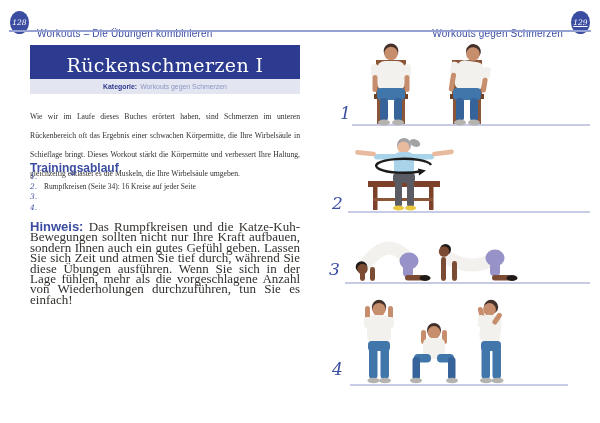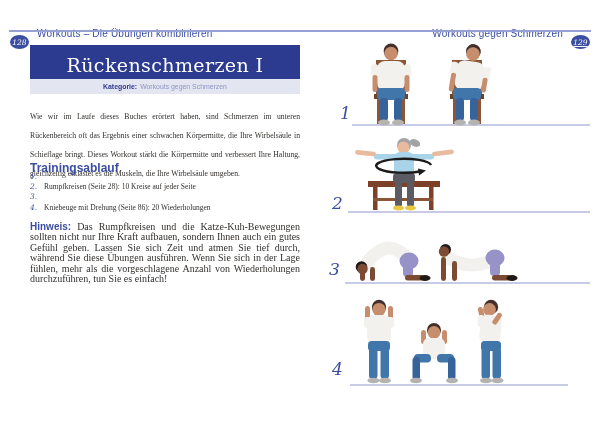--- a/index.html
+++ b/index.html
@@ -3,24 +3,24 @@
 <meta charset="utf-8">
 <style>
   html,body { margin:0; padding:0; }
   body {
     width:600px; height:423px; background:#ffffff; position:relative;
     overflow:hidden; font-family:"Liberation Sans", sans-serif;
     -webkit-font-smoothing:antialiased;
   }
   
   .hdr-badge {
-    position:absolute; width:19px; height:14px; border-radius:50%;
+    position:absolute; width:19px; height:23px; border-radius:50%;
     background:#3b4da1; color:#fff; font-family:"DejaVu Serif", serif;
     font-style:italic; font-size:7.5px; display:flex; align-items:center;
-    justify-content:center; top:11px;margin-top:24px;
+    justify-content:center; top:11px;
   }
   .hdr-badge.left { left:10px; }
   .hdr-badge.right { right:10px;text-decoration:underline; }
   .hdr-title {
     position:absolute; top:28px; font-size:10px; color:#3b4da1;
     letter-spacing:.2px; white-space:nowrap;
   }
   .hdr-title.left { left:37px; }
   .hdr-title.right { right:37px; }
   .hdr-rule { position:absolute; top:30px; left:9px; right:9px; height:2px;
@@ -56,21 +56,21 @@
   .training-item {
     display:flex; gap:5px; font-family:"Liberation Serif", serif;
     font-size:7.5px; line-height:10.2px; color:#33302d;
   }
   .training-num {
     color:#3b4da1; font-style:italic; font-family:"DejaVu Serif", serif;
     width:9px; flex:0 0 auto;
   }
   .note {
     position:absolute; left:30px; top:222px; width:270px;
-    font-family:"Liberation Serif", serif; font-size:10px; line-height:10.4px;
+    font-family:"Liberation Serif", serif; font-size:13px; line-height:10.4px;
     color:#33302d; text-align:justify;
   }
   .note-label { color:#3b4da1; font-weight:bold; font-family:"Liberation Sans", sans-serif; }
 
   
   .ex-number {
     position:absolute; color:#3b4da1; font-family:"DejaVu Serif", serif;
     font-style:italic; font-size:17px; line-height:1;
   }
   #num1 { left:340px; top:105px; }
@@ -111,28 +111,27 @@
 <div class="intro">Wie wir im Laufe dieses Buches erörtert haben, sind Schmerzen im unteren Rückenbereich oft das Ergebnis einer schwachen Körpermitte, die Ihre Wirbelsäule in Schieflage bringt. Dieses Workout stärkt die Körpermitte und verbessert Ihre Haltung, gleichzeitig entlastet es die Muskeln, die Ihre Wirbelsäule umgeben.</div>
 
 <div class="training-heading">Trainingsablauf</div>
 
 <div class="training-list">
   <div class="training-item">
     <span class="training-num">1.</span>
   </div>
   <div class="training-item">
     <span class="training-num">2.</span>
-    <span>Rumpfkreisen (Seite 28): 10 Kreise auf jeder Seite</span>
+    <span>Rumpfkreisen (Seite 34): 16 Kreise auf jeder Seite</span>
   </div>
   <div class="training-item">
     <span class="training-num">3.</span>
   </div>
   <div class="training-item">
     <span class="training-num">4.</span>
-    <span>Kniebeuge mit Drehung (Seite 86): 20 Wiederholungen</span>
   </div>
 </div>
 
 <div class="note"><span class="note-label">Hinweis:</span><span> Das Rumpfkreisen und die Katze-Kuh-Bewegungen sollten nicht nur Ihre Kraft aufbauen, sondern Ihnen auch ein gutes Gefühl geben. Lassen Sie sich Zeit und atmen Sie tief durch, während Sie diese Übungen ausführen. Wenn Sie sich in der Lage fühlen, mehr als die vorgeschlagene Anzahl von Wiederholungen durchzuführen, tun Sie es einfach!</span></div>
 
 <div class="ex-number" id="num1">1</div>
 <div class="ex-number" id="num2">2</div>
 <div class="ex-number" id="num3">3</div>
 <div class="ex-number" id="num4">4</div>
 

